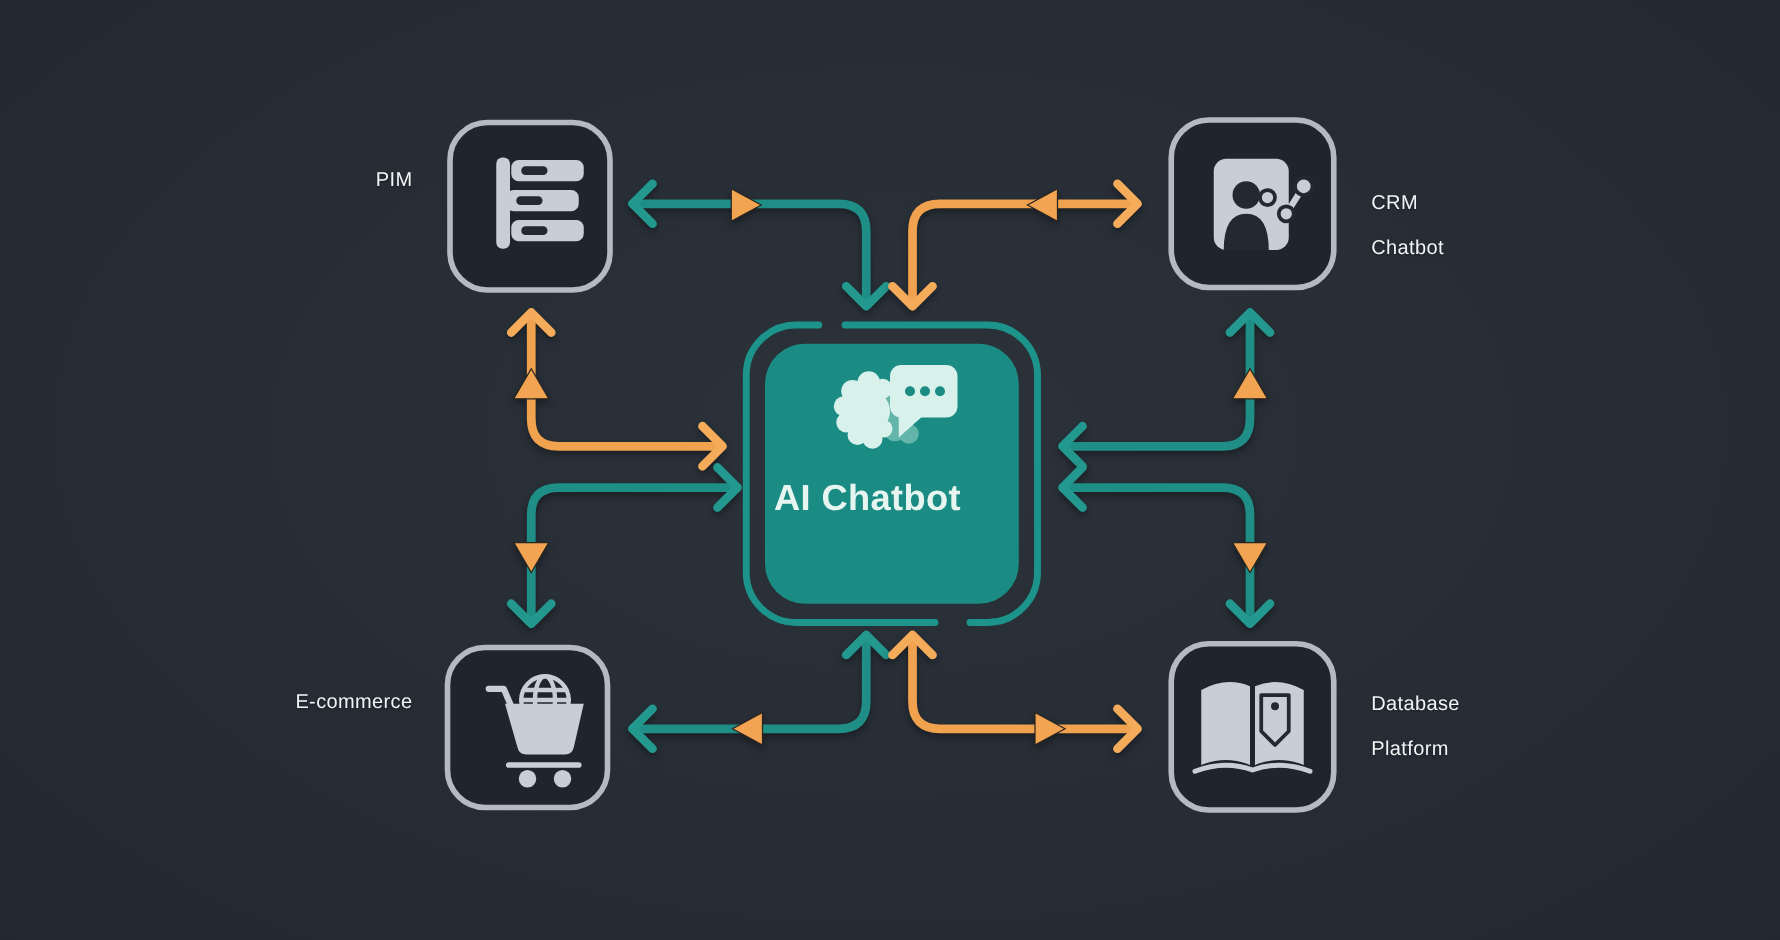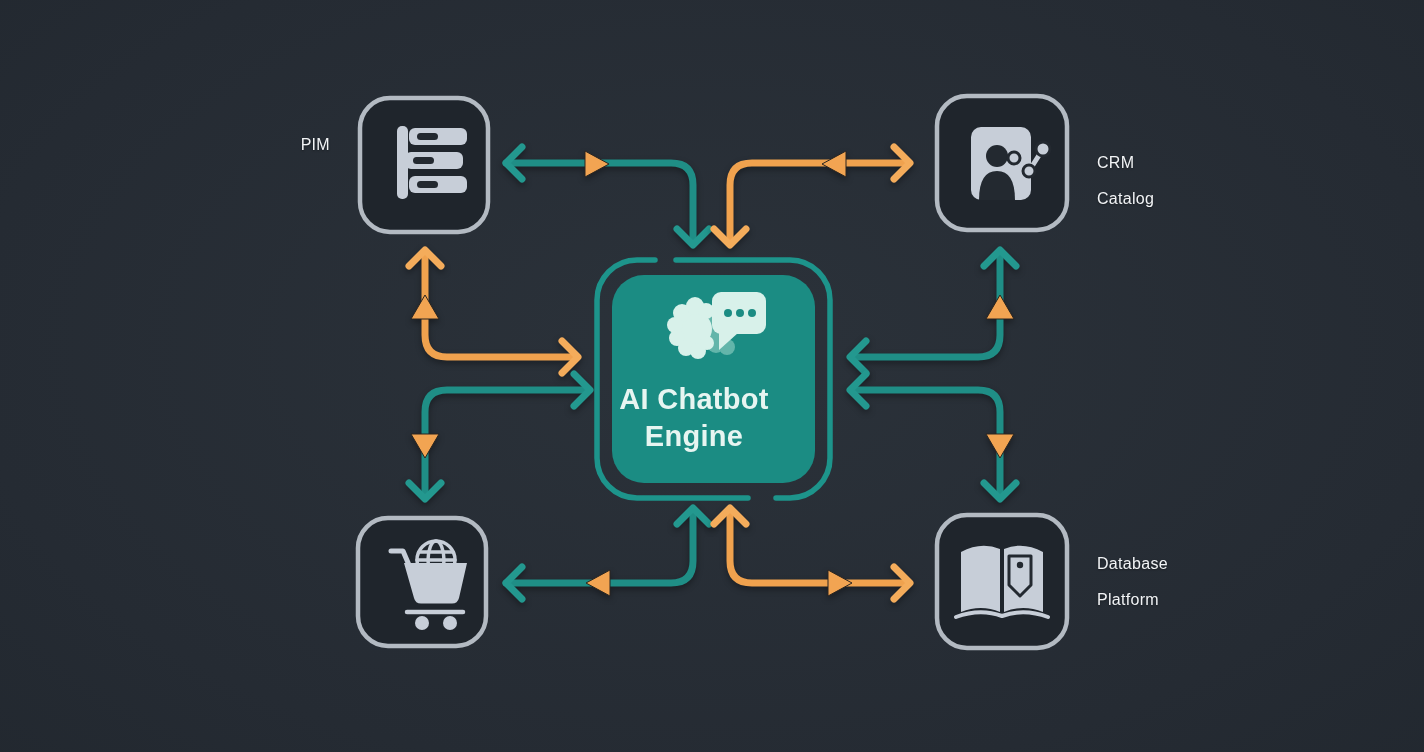--- a/index.html
+++ b/index.html
@@ -219,29 +219,29 @@
       </g>
     </g>
   </svg>
 
   <div class="node-label align-right" style="right:1094px;top:127px;">
     <span>PIM</span>
   </div>
 
   <div class="node-label align-left" style="left:1097px;top:145px;">
     <span>CRM</span>
-    <span>Catalog</span>
+    <span>Chatbot</span>
   </div>
 
   <div class="node-label align-right" style="right:1094px;top:544px;">
+    <span>E-commerce</span>
   </div>
 
   <div class="node-label align-left" style="left:1097px;top:546px;">
     <span>Database</span>
     <span>Platform</span>
   </div>
 
   <div class="center-label">
     <span>AI Chatbot</span>
-    <span>Engine</span>
   </div>
 
 </div>
 
 </body></html>

